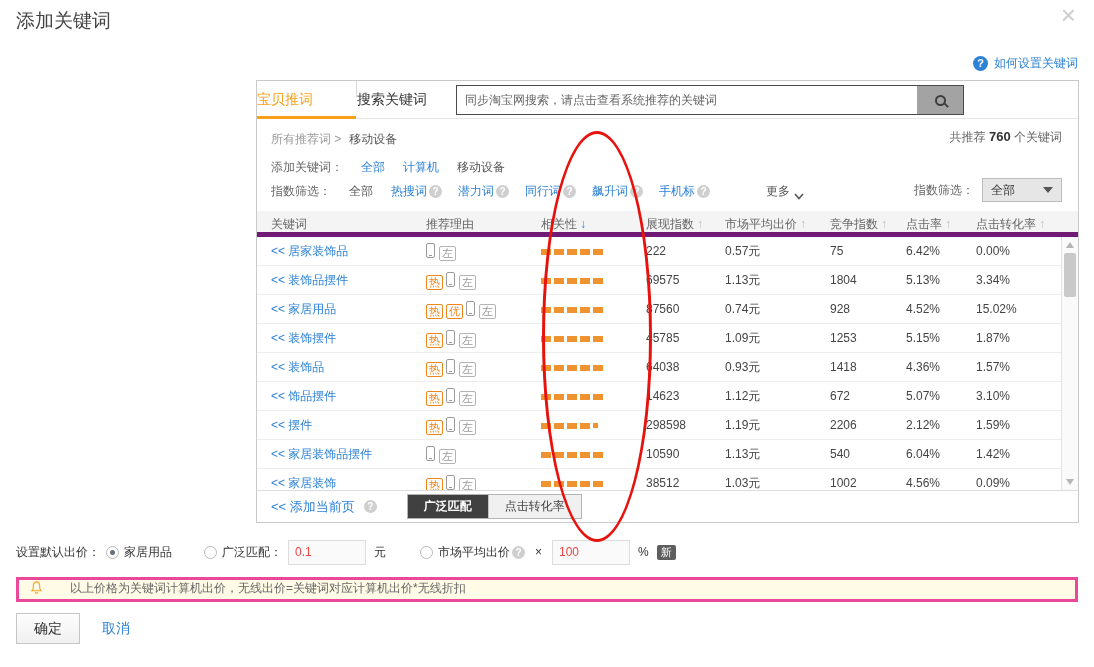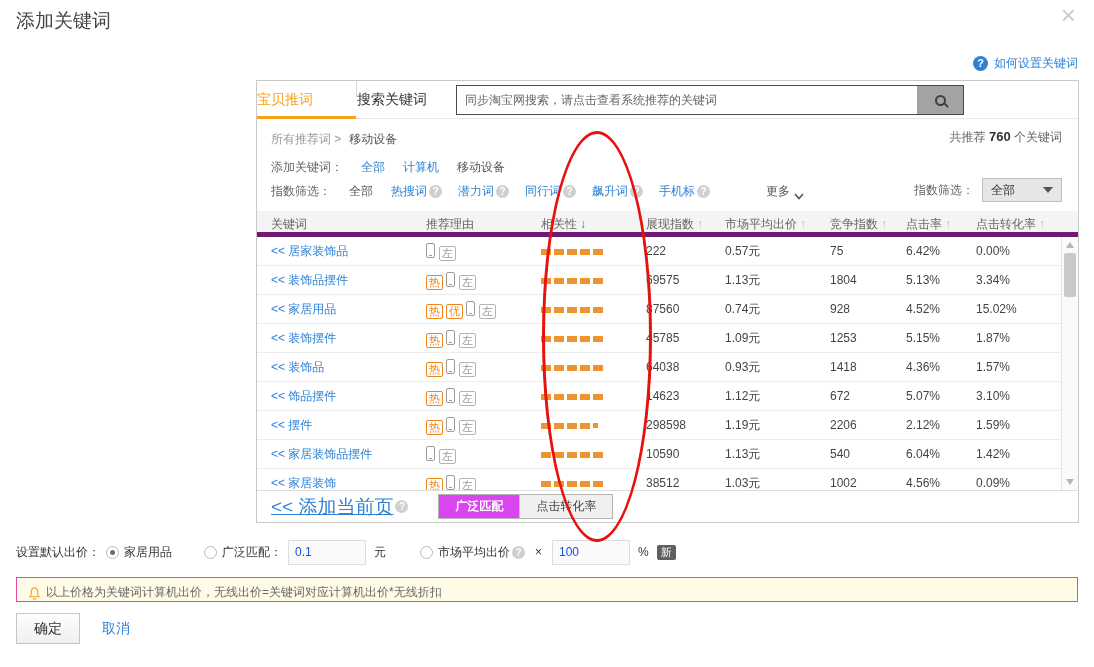--- a/index.html
+++ b/index.html
@@ -69,39 +69,39 @@
 
   
   .sbar { position:absolute; right:0; top:0; width:17px; height:253px; background:#fafafa; border-left:1px solid #e3e3e3; }
   .sb-up,.sb-down { position:absolute; left:4px; width:0; height:0; border-left:4px solid transparent; border-right:4px solid transparent; cursor:pointer; }
   .sb-up { top:5px; border-bottom:6px solid #b5b5b5; }
   .sb-down { bottom:5px; border-top:6px solid #b5b5b5; }
   .sb-thumb { position:absolute; left:2px; top:16px; width:12px; height:44px; background:#c9c9c9; border-radius:2px; cursor:pointer; }
 
   
   .tbl-footer { position:absolute; left:0; bottom:0; width:100%; height:32px; border-top:1px solid #ddd; display:flex; align-items:center; padding-left:14px; font-size:12px; }
-  .add-page { color:var(--blue); cursor:pointer; margin-right:2px; font-size:19px;text-decoration:underline; }
+  .add-page { color:var(--blue); cursor:pointer; margin-right:9px; font-size:13px; }
   .seg-wrap { display:flex; border:1px solid #b4b4b4; margin-left:30px; height:25px; }
   .seg { height:23px; line-height:23px; padding:0 16px; font-size:12px; cursor:pointer; }
-  .seg.dark { background:#d946ef; color:#fff; font-weight:bold; }
+  .seg.dark { background:#404040; color:#fff; font-weight:bold; }
   .seg.light { background:#f0f0f0; color:#444; border-left:1px solid #c4c4c4; }
 
   
   .red-ellipse { position:absolute; left:542px; top:131px; width:110px; height:411px; border:3px solid #e8120d; border-radius:50%; z-index:30; pointer-events:none; }
 
   
   .bid-row { position:absolute; left:16px; top:538px; height:28px; display:flex; align-items:center; font-size:12px; color:#333; }
   .radio { width:13px; height:13px; border:1px solid #b9b9b9; border-radius:50%; background:#fff; display:inline-block; position:relative; vertical-align:-2px; cursor:pointer; flex:none; }
   .radio.checked::after { content:""; position:absolute; left:3px; top:3px; width:5px; height:5px; border-radius:50%; background:#65707e; }
-  .bid-input { width:78px; height:25px; border:1px solid #ddd; background:#fafafa; color:#1d4ed8; font-size:12px; padding:0 6px; font-family:inherit; }
+  .bid-input { width:78px; height:25px; border:1px solid #ddd; background:#fafafa; color:#ef4444; font-size:12px; padding:0 6px; font-family:inherit; }
   .new-badge { background:#5f5f5f; color:#fff; font-size:11px; padding:2px 4px; border-radius:2px; line-height:1; }
   .bid-sp-s { margin:0 6px 0 5px; }
 
   
-  .warn-bar { position:absolute; left:16px; top:577px; width:1062px; height:25px; background:var(--warnbg); border:1px solid #ec4899; display:flex; align-items:flex-end; padding-left:10px; gap:4px; font-size:12px; color:#666; }
+  .warn-bar { position:absolute; left:16px; top:577px; width:1062px; height:25px; background:var(--warnbg); border:3px solid #ec4899; display:flex; align-items:flex-start; padding-left:10px; gap:26px; font-size:12px; color:#666; }
 
   
   .btn-ok { position:absolute; left:16px; top:613px; width:64px; height:31px; border:1px solid #c6c6c6; background:linear-gradient(#fdfdfd,#f0f0f0); font-size:14px; color:#333; cursor:pointer; font-family:inherit; }
   .link-cancel { position:absolute; left:102px; top:613px; line-height:31px; font-size:14px; color:var(--blue); cursor:pointer; }
 </style>
 </head>
 <body>
 
 <div class="stage">
 

